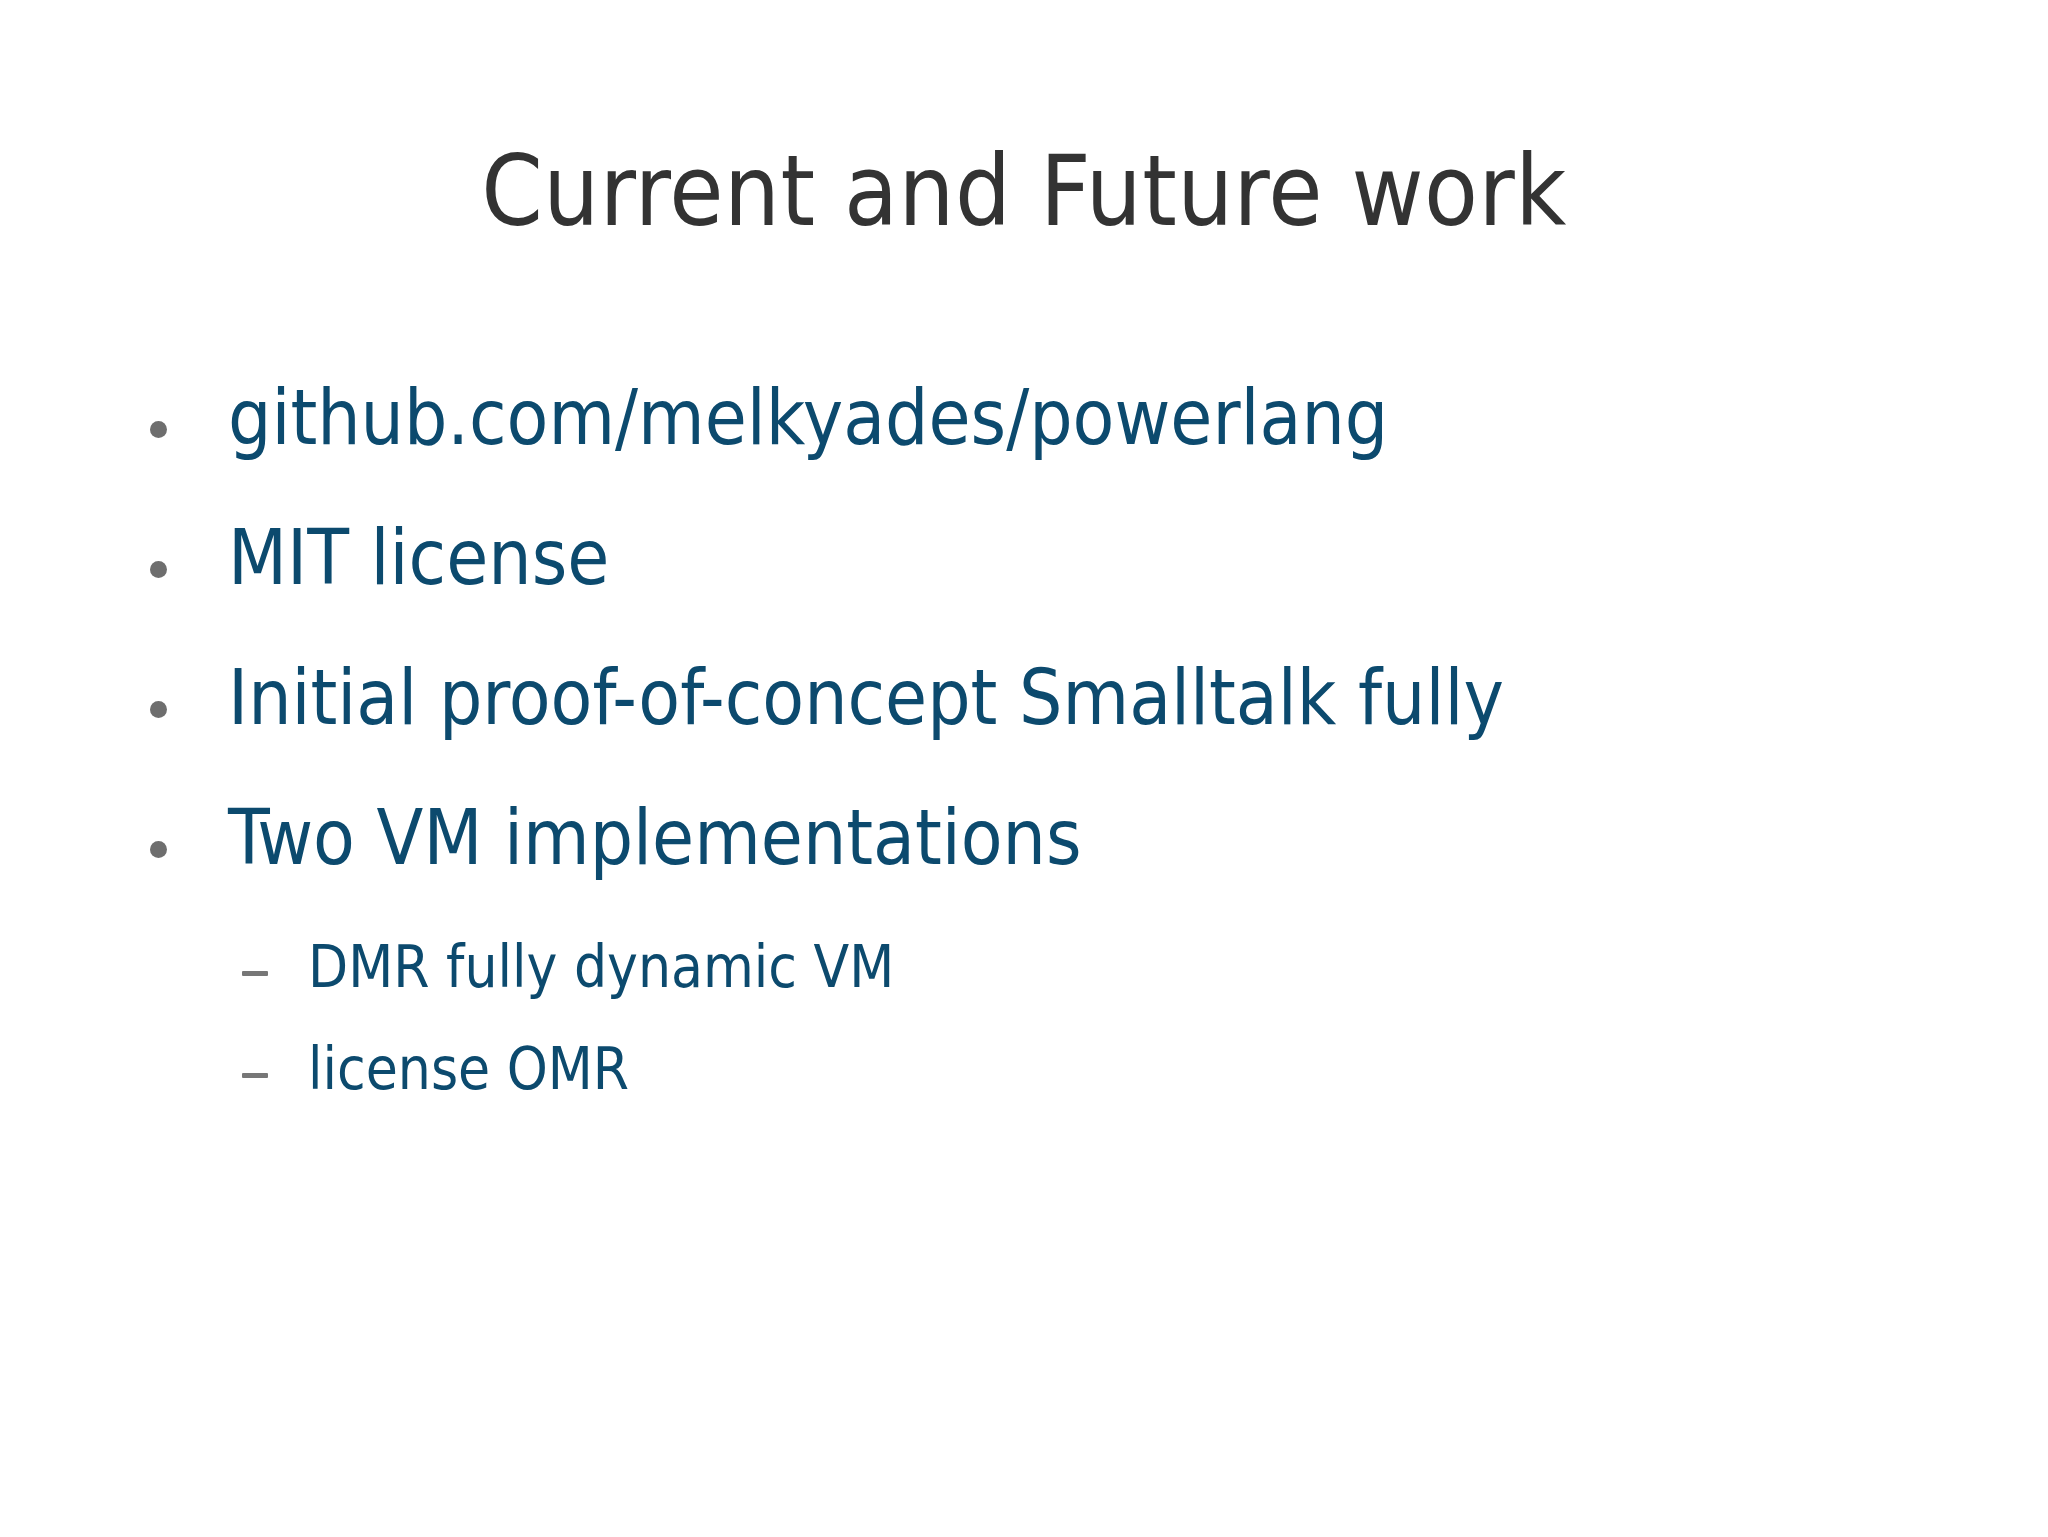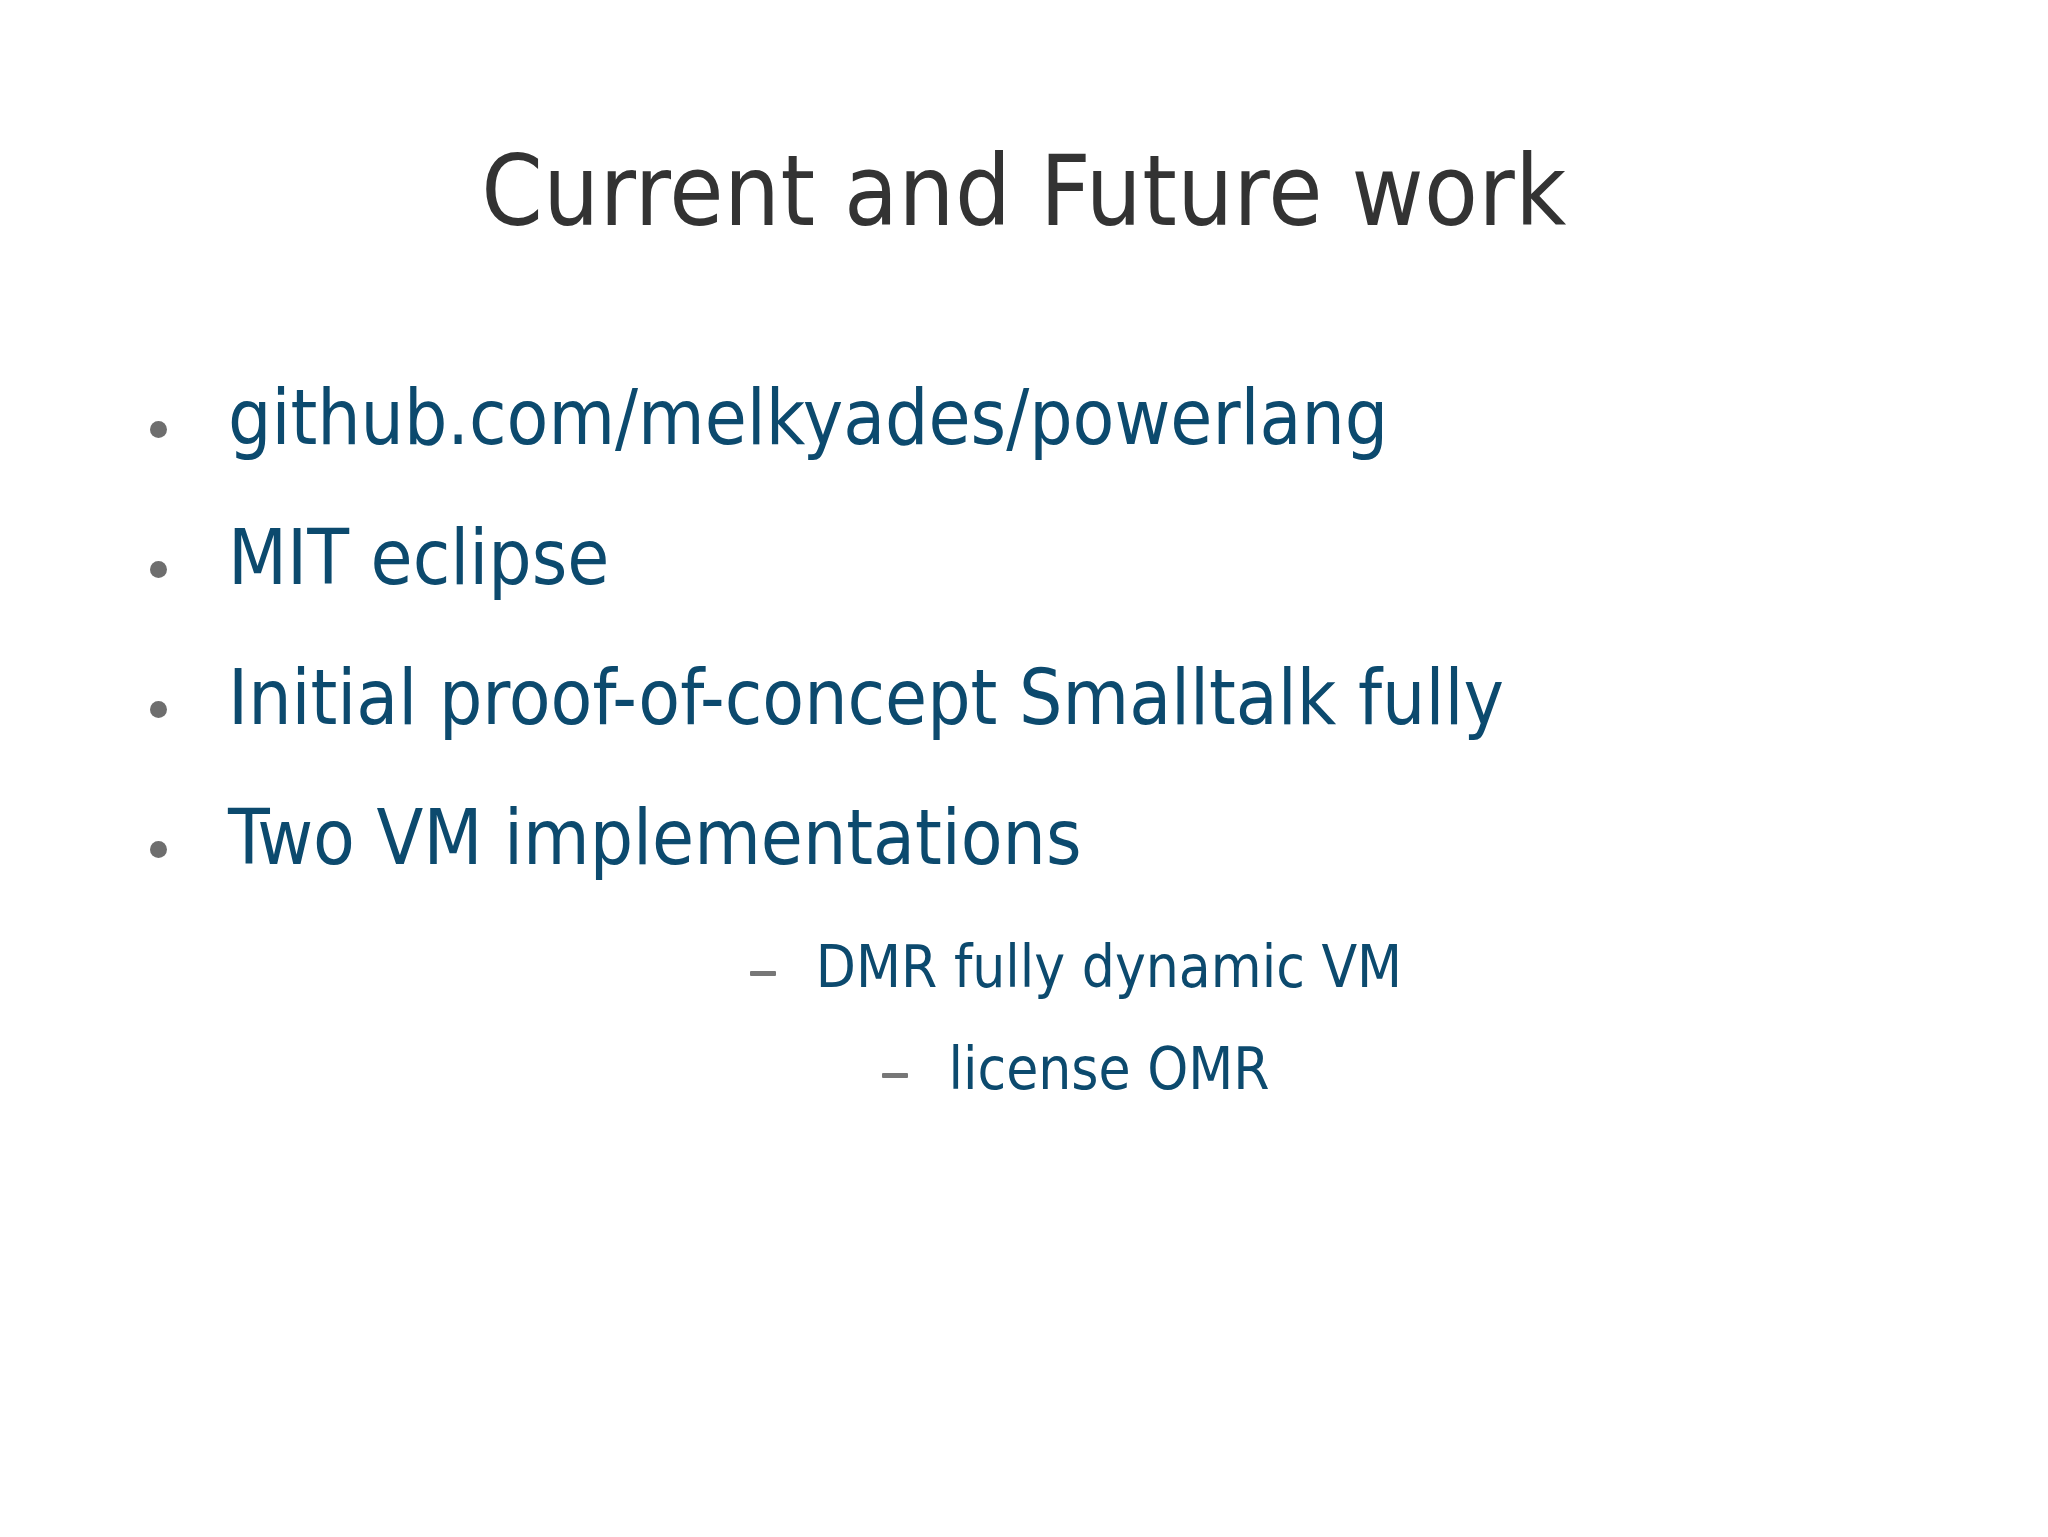--- a/index.html
+++ b/index.html
@@ -53,21 +53,20 @@
   }
 
   .bullet-row.level-1 {
     padding-left: 0;
   }
 
   .bullet-row.level-2 {
     padding-left: 92px;
     min-height: 66px;
     margin-bottom: 36px;
-    justify-content: center;
   }
 
   
   .marker {
     flex: 0 0 auto;
     display: flex;
     align-items: flex-end;
     justify-content: flex-start;
     height: 86px;
     box-sizing: border-box;
@@ -119,21 +118,21 @@
       <span class="marker">
           <span class="dot-marker"></span>
         </span>
       <span class="bullet-text">github.com/melkyades/powerlang</span>
     </div>
 
     <div class="bullet-row level-1">
       <span class="marker">
           <span class="dot-marker"></span>
         </span>
-      <span class="bullet-text">MIT eclipse</span>
+      <span class="bullet-text">MIT license</span>
     </div>
 
     <div class="bullet-row level-1">
       <span class="marker">
           <span class="dot-marker"></span>
         </span>
       <span class="bullet-text">Initial proof-of-concept Smalltalk fully</span>
     </div>
 
     <div class="bullet-row level-1">

